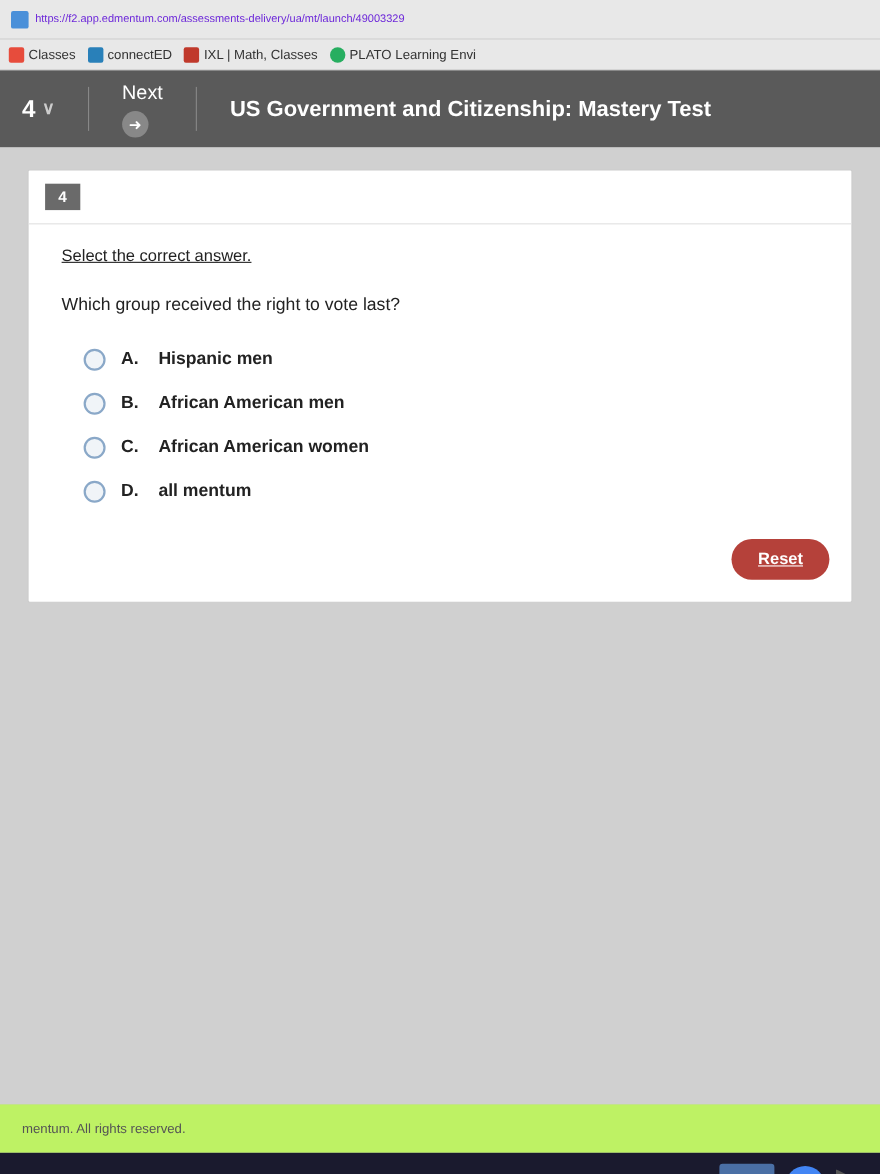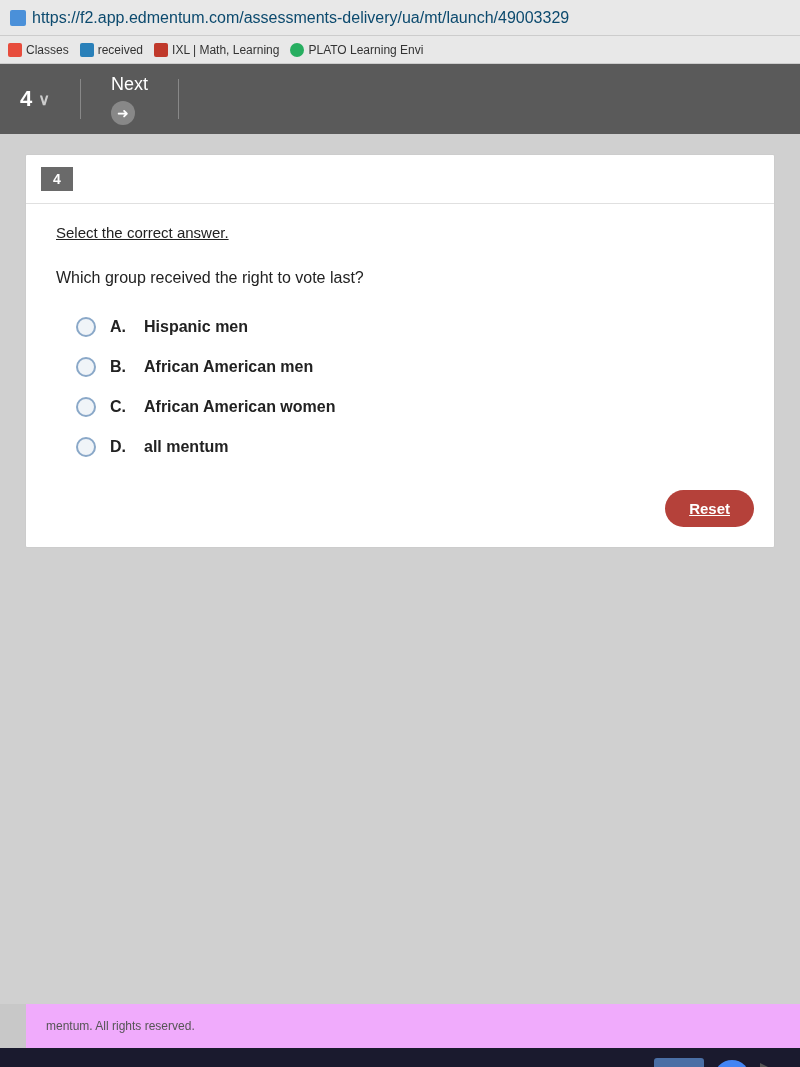--- a/index.html
+++ b/index.html
@@ -22,22 +22,22 @@
     }
     .browser-favicon {
       width: 16px;
       height: 16px;
       background: #4a90d9;
       border-radius: 2px;
       margin-right: 6px;
       flex-shrink: 0;
     }
     .browser-url {
-      font-size: 16px;
-      color: #0c4a6e;
+      font-size: 10px;
+      color: #6d28d9;
     }
 
     
     .bookmarks-bar {
       background: #e8e8e8;
       height: 28px;
       display: flex;
       align-items: center;
       padding: 0 8px;
       gap: 11px;
@@ -223,25 +223,24 @@
       border-radius: 20px;
       padding: 10px 24px;
       font-size: 15px;
       font-weight: bold;
       cursor: pointer;
       text-decoration: underline;
     }
 
     
     .footer {
-      background: #f0abfc;
+      background: #bef264;
       padding: 15px 20px;
       font-size: 12px;
       color: #555;
-      margin-left: 26px;
     }
 
     
     .taskbar {
       background: #1a1a2e;
       height: 60px;
       display: flex;
       align-items: center;
       justify-content: flex-end;
       padding: 0 10px;
@@ -280,43 +279,44 @@
   <span class="browser-url">https://f2.app.edmentum.com/assessments-delivery/ua/mt/launch/49003329</span>
 </div>
 
 <div class="bookmarks-bar">
   <div class="bookmark-item">
     <div class="bookmark-icon bk-classes"></div>
     <span>Classes</span>
   </div>
   <div class="bookmark-item">
     <div class="bookmark-icon bk-connected"></div>
-    <span>received</span>
+    <span>connectED</span>
   </div>
   <div class="bookmark-item">
     <div class="bookmark-icon bk-ixl"></div>
-    <span>IXL | Math, Learning</span>
+    <span>IXL | Math, Classes</span>
   </div>
   <div class="bookmark-item">
     <div class="bookmark-icon bk-plato"></div>
     <span>PLATO Learning Envi</span>
   </div>
 </div>
 
 <div class="app-header">
   <div class="question-nav">
     <span>4</span>
     <span class="nav-chevron">∨</span>
   </div>
   <div class="nav-divider"></div>
   <button class="next-btn">
     <span>Next</span>
     <div class="next-arrow">➜</div>
   </button>
   <div class="header-divider"></div>
+  <span class="exam-title">US Government and Citizenship: Mastery Test</span>
 </div>
 
 <div class="main-content">
   <div class="question-card">
     <div class="question-number-badge">4</div>
     <hr class="question-divider">
     <div class="question-body">
       <p class="instruction-text">Select the correct answer.</p>
       <p class="question-text">Which group received the right to vote last?</p>
       <ul class="options-list">

